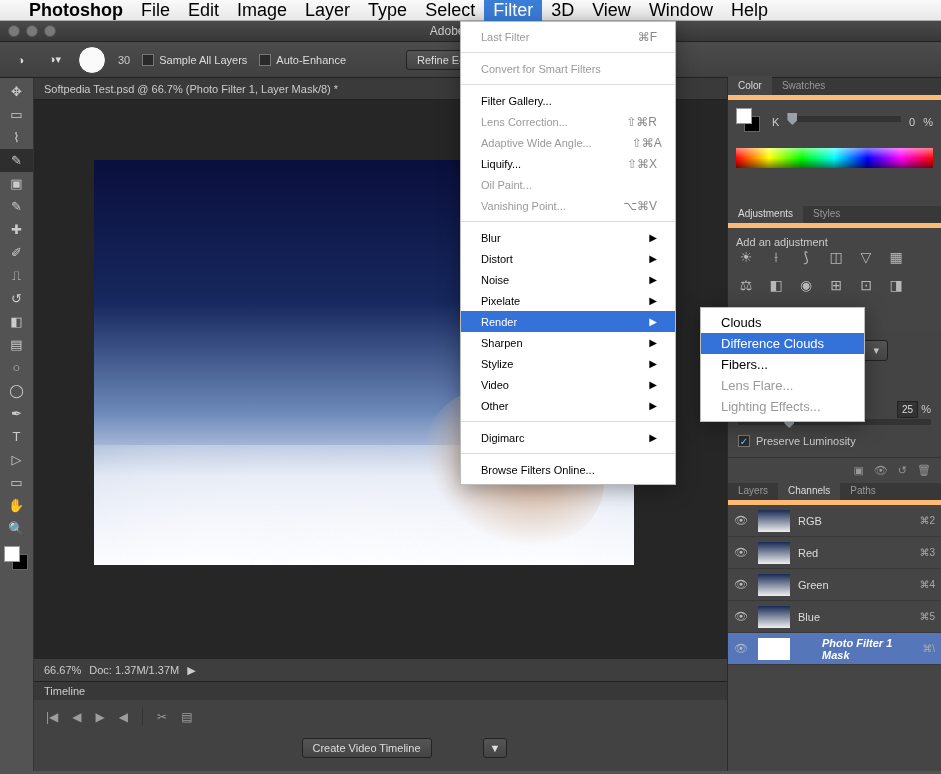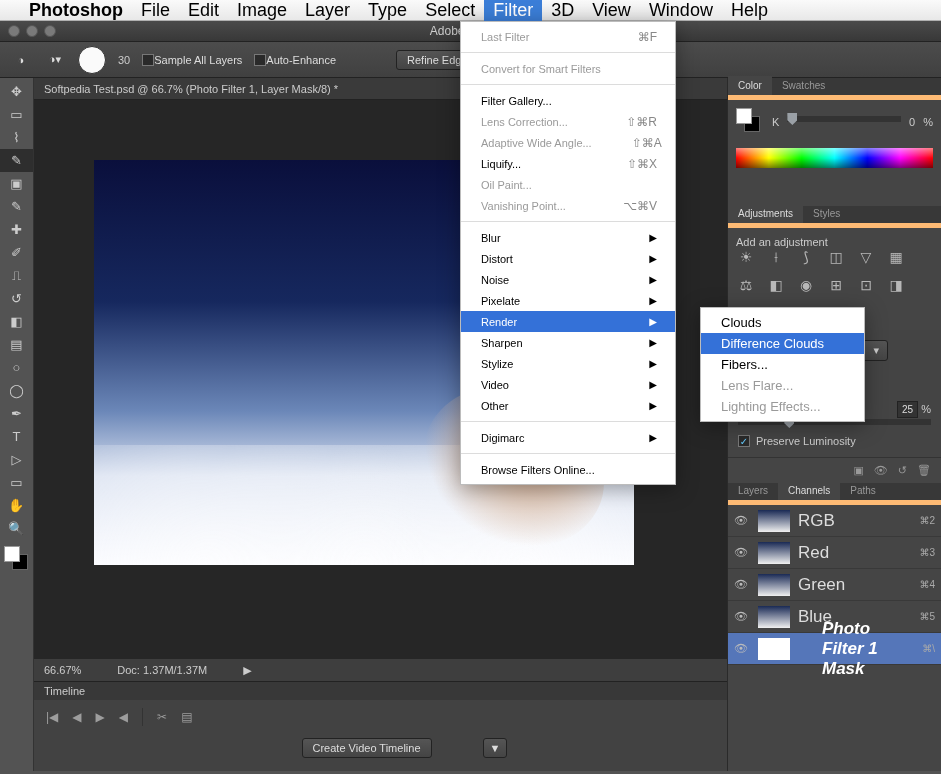--- a/index.html
+++ b/index.html
@@ -10,36 +10,36 @@
 .mac-menubar .mi.bold { font-weight:bold; }
 .mac-menubar .mi.open { background:#3b7ed8; color:#fff; }
 .titlebar { height:21px; background:linear-gradient(#4a4a4a,#383838); display:flex; align-items:center; border-bottom:1px solid #222; }
 .traffic { display:flex; gap:6px; padding:0 8px; }
 .tl { width:12px; height:12px; border-radius:50%; background:#7a7a7a; border:1px solid #555; }
 .titlebar .tt { flex:1; text-align:center; color:#ccc; font-size:12px; padding-right:50px;}
 .optbar { height:36px; background:linear-gradient(#4c4c4c,#404040); display:flex; align-items:center; padding:0 10px; gap:12px; color:#ddd; border-bottom:1px solid #222;}
 .optbar .icn { width:22px; height:22px; display:flex; align-items:center; justify-content:center; }
 .bswatch{width:28px;height:28px;border-radius:50%;background:#fafafa;border:1px solid #333;}
 .num{color:#ccc;}
-.checkbox{display:flex;align-items:flex-start;}
+.checkbox{display:flex;align-items:flex-start;gap:5px;}
 .checkbox .box{width:12px;height:12px;border:1px solid #777;background:#2a2a2a;}
 .btn{background:linear-gradient(#555,#444);border:1px solid #222;color:#ddd;padding:3px 10px;border-radius:3px;font-size:11px;margin-left:48px;}
 .workspace{display:flex;height:693px;}
 .toolbox{width:34px;background:#535353;display:flex;flex-direction:column;padding-top:2px;border-right:1px solid #333;}
 .toolbox .tool{height:23px;display:flex;align-items:center;justify-content:center;color:#ccc;font-size:13px;}
 .toolbox .sw{height:32px;position:relative;margin-top:4px;}
 .toolbox .sw .f{width:16px;height:16px;background:#fff;border:1px solid #999;position:absolute;left:4px;top:2px;}
 .toolbox .sw .b{width:16px;height:16px;background:#000;border:1px solid #666;position:absolute;left:12px;top:10px;}
 .center{flex:1;display:flex;flex-direction:column;background:#4d7c0f;}
 .doctab{height:22px;background:#3a3a3a;display:flex;align-items:center;padding:0 10px;color:#ccc;border-bottom:1px solid #222;}
 .canvas-area{flex:1;background:#262626;display:flex;align-items:start;justify-content:start;position:relative;padding:60px 0 0 60px;overflow:hidden;}
 .canvas{width:540px;height:405px;background:linear-gradient(#0a0f3c 0%,#16285e 35%,#6b87b8 62%,#d8e0f0 78%,#fafbff 100%);position:relative;overflow:hidden;}
 .canvas .person{position:absolute;right:30px;bottom:18px;width:180px;height:160px;background:radial-gradient(ellipse at 60% 35%,#e8c7b0 0,#d8b8a0 30%,transparent 70%);opacity:0.9;border-radius:40%;}
 .canvas .cloud{position:absolute;bottom:0;left:0;right:0;height:120px;background:radial-gradient(circle at 20% 100%,rgba(255,255,255,0.9),transparent 50%),radial-gradient(circle at 50% 100%,rgba(255,255,255,0.9),transparent 60%),radial-gradient(circle at 80% 100%,rgba(255,255,255,0.9),transparent 50%);opacity:0.7;}
-.status{height:22px;background:#3e3e3e;display:flex;align-items:center;padding:0 10px;color:#ccc;gap:36px;}
+.status{height:22px;background:#3e3e3e;display:flex;align-items:center;padding:0 10px;color:#ccc;gap:8px;}
 .timeline-panel{height:90px;background:#424242;border-top:1px solid #222;}
 .timeline-panel .hdr{height:18px;background:#383838;padding:0 10px;display:flex;align-items:center;color:#ccc;font-size:10px;}
 .timeline-panel .ctrls{height:34px;display:flex;align-items:center;gap:14px;padding:0 12px;color:#9d9d9d;}
 .timeline-panel .ctrls .pbtn{font-size:12px;}
 .timeline-panel .cvt{display:flex;justify-content:center;margin-top:4px;}
 .rightcol{width:214px;background:#454545;border-left:1px solid #2a2a2a;display:flex;flex-direction:column;}
 .panel-tabs{height:22px;background:#383838;display:flex;align-items:flex-end;border-bottom:5px solid #fdba74;}
 .panel-tabs .tab{padding:4px 10px;color:#999;font-size:10px;}
 .panel-tabs .tab.act{background:#454545;color:#ddd;}
 .panel-body{padding:8px;color:#ccc;}
@@ -61,21 +61,21 @@
 .slider{height:6px;background:#333;position:relative;margin:4px 0 10px;}
 .slider .thumb{width:10px;height:12px;background:#9aa0a6;position:absolute;top:-3px;left:24%;clip-path:polygon(0 0,100% 0,100% 60%,50% 100%,0 60%);}
 .props-panel .chk{display:flex;align-items:center;gap:6px;margin-top:4px;}
 .props-panel .chk .cbox{width:12px;height:12px;background:#2a2a2a;border:1px solid #777;color:#6cf;font-size:10px;display:flex;align-items:center;justify-content:center;}
 .layer-icons{height:26px;display:flex;align-items:center;justify-content:flex-end;gap:10px;padding:0 10px;color:#999;border-top:1px solid #333;}
 .channels{flex:1;overflow:auto;}
 .chan-row{display:flex;align-items:center;height:32px;padding:0 6px;gap:8px;color:#ddd;border-bottom:1px solid #393939;}
 .chan-row.sel{background:#5576b9;color:#fff;}
 .chan-row .eye{width:16px;color:#bbb;}
 .chan-row .th{width:32px;height:22px;background:linear-gradient(#1a2a55,#f0f0f0);}
-.chan-row .name{flex:1;font-size:17px;}
+.chan-row .name{flex:1;font-size:11px;}
 .chan-row .short{color:#aaa;font-size:10px;}
 .chan-row.sel .name{font-style:italic;font-weight:bold;margin-left:24px;}
 
 .menu{position:absolute;background:#fff;border:1px solid #bcbcbc;box-shadow:0 4px 20px rgba(0,0,0,0.35);padding:4px 0;}
 .menu .item{height:21px;display:flex;align-items:center;justify-content:space-between;padding:0 18px 0 20px;font-size:13px;color:#000;white-space:nowrap;}
 .menu .item.disabled{color:#9a9a9a;}
 .menu .item.hover{background:#3471d8;color:#fff;}
 .menu .sep{height:1px;background:#dcdcdc;margin:5px 0;}
 .menu .arrow{font-size:10px;margin-left:24px;}
 .menu .sc{color:#888;font-size:12px;margin-left:40px;}

